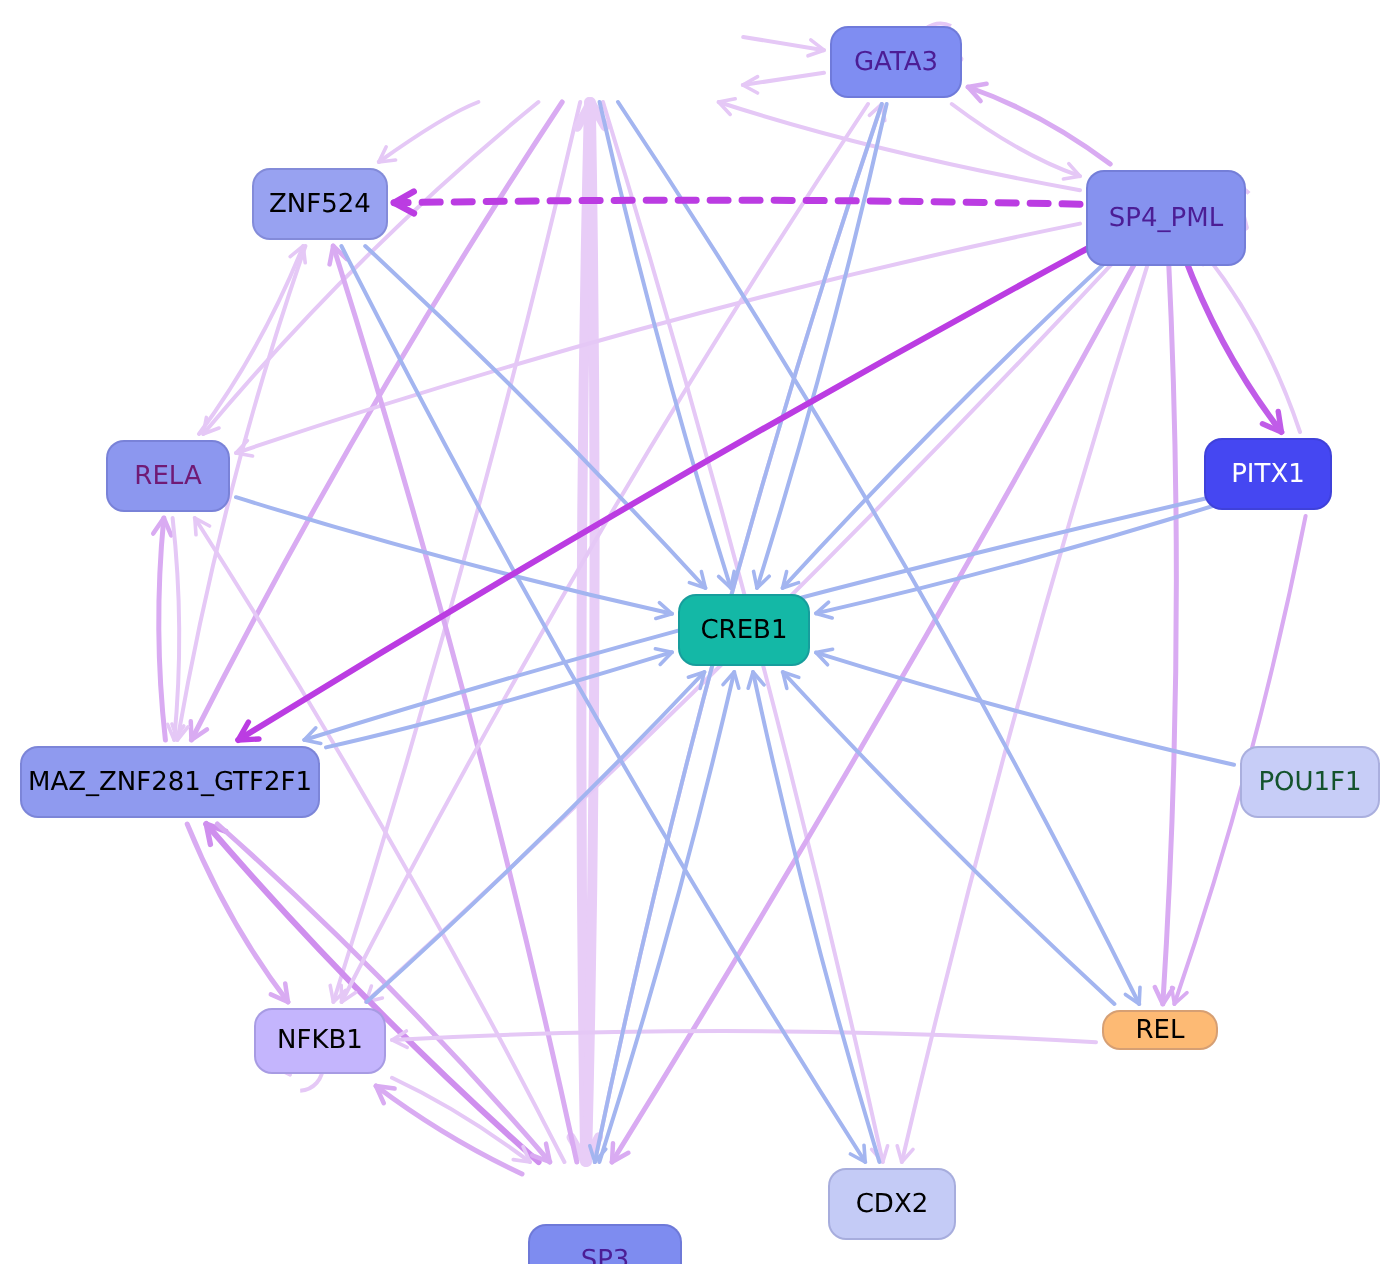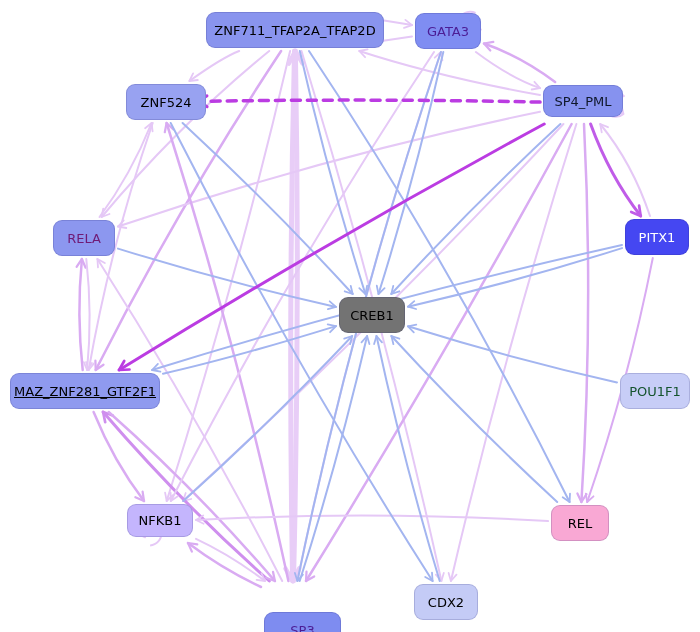--- a/index.html
+++ b/index.html
@@ -134,27 +134,26 @@
       <path d="M 622 244.9 Q 367.9 302.4 152.1 370" fill="none" stroke="#a3b5f0" stroke-width="2" stroke-linecap="round"></path>
       <polyline points="157.9,363.9 152.1,370 160.4,371.7" fill="none" stroke="#a3b5f0" stroke-width="1.8" stroke-linecap="round" stroke-linejoin="round"></polyline>
       <path d="M 540 102.1 Q 371.5 98.5 197 101.4" fill="none" stroke="#bb3ce2" stroke-width="3.5" stroke-dasharray="9 7" stroke-linecap="round"></path>
       <polyline points="206.9,95.8 197,101.4 207.0,106.7" fill="none" stroke="#bb3ce2" stroke-width="3.15" stroke-linecap="round" stroke-linejoin="round"></polyline>
       <path d="M 544.2 124 Q 330.0 240.1 119.1 370" fill="none" stroke="#bb3ce2" stroke-width="3" stroke-linecap="round"></path>
       <polyline points="124.2,361.0 119.1,370 129.5,369.5" fill="none" stroke="#bb3ce2" stroke-width="2.7" stroke-linecap="round" stroke-linejoin="round"></polyline>
       <path d="M 590.6 124 Q 609.5 175.8 640.7 216" fill="none" stroke="#c05ce8" stroke-width="3" stroke-linecap="round"></path>
       <polyline points="631.2,211.9 640.7,216 639.1,205.7" fill="none" stroke="#c05ce8" stroke-width="2.7" stroke-linecap="round" stroke-linejoin="round"></polyline>
     </svg>
   <div class="node-layer" id="node-layer">
-      <div class="node" style="left: 206px; top: 12px; width: 178px; height: 36px; background: rgb(137, 148, 238); color: rgb(0, 0, 0);">ZNF711_TFAP2A_TFAP2D</div>
       <div class="node" style="left: 415px; top: 13px; width: 66px; height: 36px; background: rgb(127, 141, 242); color: #4c1d95;">GATA3</div>
-      <div class="node" style="left: 543px; top: 85px; width: 80px; height: 32px; background: rgb(134, 146, 239); color: #0f172a;">SP4_PML</div>
-      <div class="node" style="left: 126px; top: 84px; width: 80px; height: 36px; background: rgb(152, 162, 241); color: rgb(0, 0, 0);">ZNF524</div>
+      <div class="node" style="left: 543px; top: 85px; width: 80px; height: 48px; background: rgb(134, 146, 239); color: #4c1d95;">SP4_PML</div>
+      <div class="node" style="left: 126px; top: 84px; width: 68px; height: 36px; background: rgb(152, 162, 241); color: rgb(0, 0, 0);">ZNF524</div>
       <div class="node" style="left: 53px; top: 220px; width: 62px; height: 36px; background: rgb(140, 151, 239); color: #701a75;">RELA</div>
-      <div class="node" style="left: 625px; top: 219px; width: 64px; height: 36px; background: rgb(69, 71, 242); color: rgb(255, 255, 255);">PITX1</div>
-      <div class="node" style="left: 339px; top: 297px; width: 66px; height: 36px; background: #737373; color: rgb(0, 0, 0);">CREB1</div>
-      <div class="node" style="left: 10px; top: 373px; width: 150px; height: 36px; background: rgb(143, 154, 239); color: rgb(0, 0, 0); text-decoration: underline;">MAZ_ZNF281_GTF2F1</div>
+      <div class="node" style="left: 602px; top: 219px; width: 64px; height: 36px; background: rgb(69, 71, 242); color: rgb(255, 255, 255);">PITX1</div>
+      <div class="node" style="left: 339px; top: 297px; width: 66px; height: 36px; background: #14b8a6; color: rgb(0, 0, 0);">CREB1</div>
+      <div class="node" style="left: 10px; top: 373px; width: 150px; height: 36px; background: rgb(143, 154, 239); color: rgb(0, 0, 0);">MAZ_ZNF281_GTF2F1</div>
       <div class="node" style="left: 620px; top: 373px; width: 70px; height: 36px; background: rgb(199, 205, 247); color: #14532d;">POU1F1</div>
       <div class="node" style="left: 127px; top: 504px; width: 66px; height: 33px; background: #c4b5fd; color: rgb(0, 0, 0);">NFKB1</div>
-      <div class="node" style="left: 551px; top: 505px; width: 58px; height: 36px; background: #f9a8d4; color: rgb(0, 0, 0);">REL</div>
+      <div class="node" style="left: 551px; top: 505px; width: 58px; height: 20px; background: #fdba74; color: rgb(0, 0, 0);">REL</div>
       <div class="node" style="left: 264px; top: 612px; width: 77px; height: 36px; background: rgb(126, 140, 240); color: #4c1d95;">SP3</div>
       <div class="node" style="left: 414px; top: 584px; width: 64px; height: 36px; background: rgb(196, 203, 246); color: rgb(0, 0, 0);">CDX2</div>
     </div>
 </div>
 
 </body></html>

